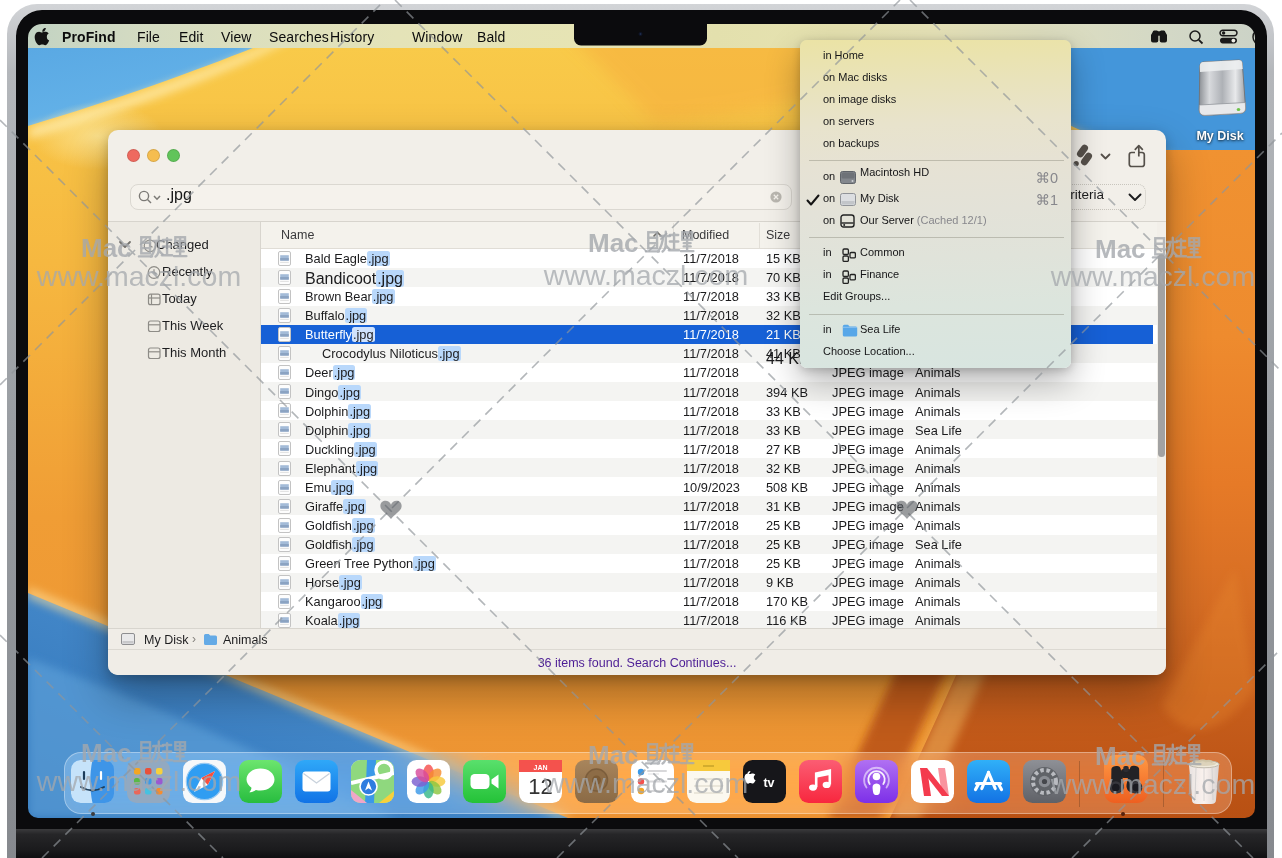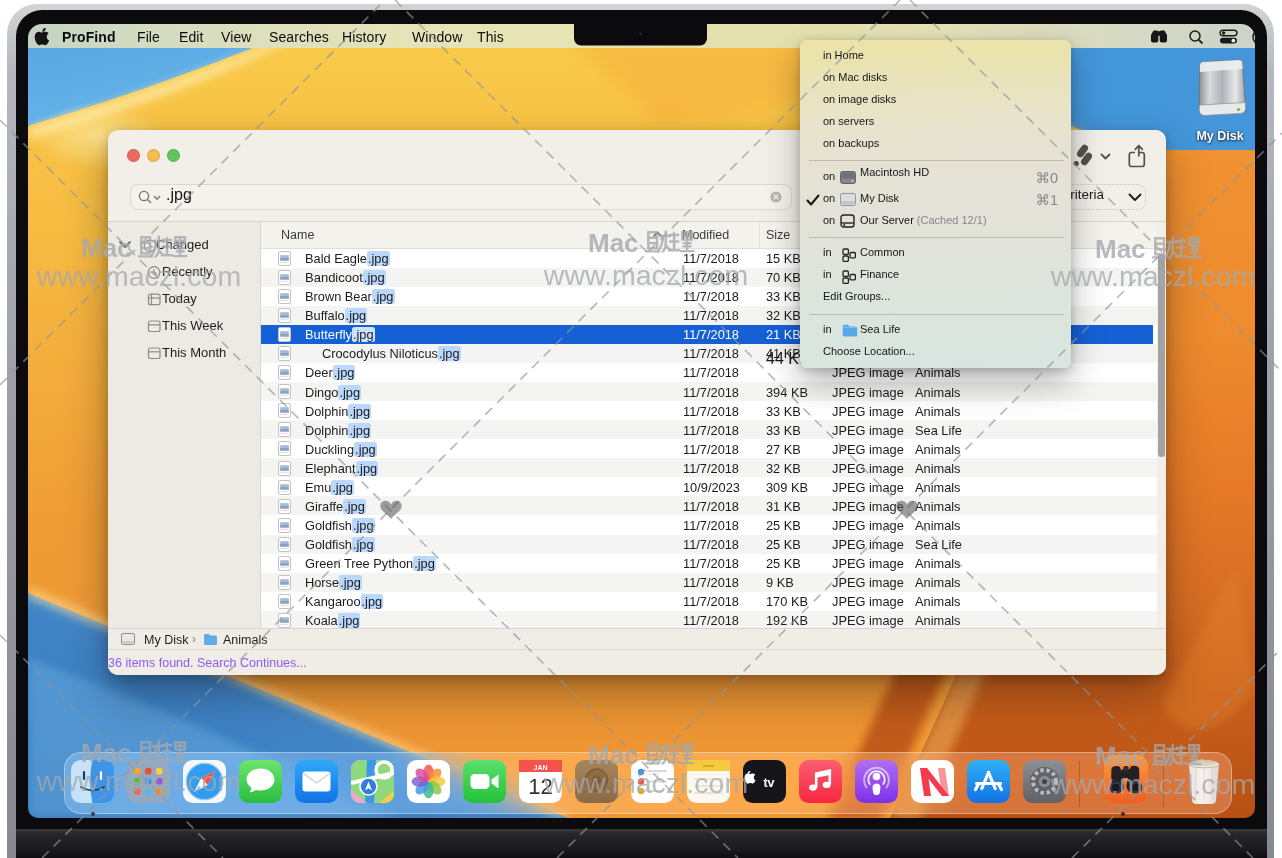--- a/index.html
+++ b/index.html
@@ -70,23 +70,23 @@
 <path d="M28,593 C210,668 400,748 568,818 L28,818 Z" fill="url(#gBlue)"></path>
 <path d="M28,587 C212,662 402,744 572,815 L560,818 C395,749 205,670 28,598 Z" fill="#ffe09a" opacity=".6" filter="url(#b4)"></path>
 <path d="M28,658 C150,702 280,762 398,818 L28,818 Z" fill="#5c9fd8" opacity=".7" filter="url(#b4)"></path>
 </svg>
 <div id="menubar" class="abs">
 <span style="left:34px;font-weight:700">ProFind</span>
 <span style="left:109px">File</span>
 <span style="left:151px">Edit</span>
 <span style="left:193px">View</span>
 <span style="left:241px">Searches</span>
-<span style="left:314px">History</span>
+<span style="left:302px">History</span>
 <span style="left:384px">Window</span>
-<span style="left:449px">This</span>
+<span style="left:449px">Bald</span>
 </div>
 <svg class="abs" style="left:31px;top:28px" width="1224" height="18" viewBox="0 0 1224 18">
 <path d="M10.33,4.31c-.74,0-1.88-.84-3.08-.84-1.58,0-3.04.92-3.86,2.34-1.65,2.86-.43,7.08,1.17,9.4.79,1.13,1.73,2.4,2.96,2.36 1.19-.05 1.64-.77 3.08-.77 1.43,0 1.84.77 3.1.74 1.28-.02 2.09-1.15 2.87-2.29.9-1.31 1.27-2.58 1.29-2.65-.03-.01-2.47-.94-2.5-3.73-.02-2.33 1.9-3.45 1.99-3.5-1.09-1.6-2.78-1.78-3.38-1.82-1.44-.11-2.9.76-3.64.76z m3.07-2.17c.66-.8 1.1-1.9.98-3.01-.95.04-2.1.63-2.78 1.43-.61.7-1.14 1.83-1,2.91 1.06.08 2.14-.54 2.8-1.33z" transform="translate(1.2,0.5) scale(0.95)" fill="#131313"></path>
 <g fill="#161616" transform="translate(1120,1.2)">
 <path d="M3.2,1.2 h2.6 a1.5,1.5 0 0 1 1.5,1.5 v8.6 a2,2 0 0 1 -2,2 h-3.3 a2,2 0 0 1 -2,-2 v-5.6 l1.7,-3 a1.5,1.5 0 0 1 1.5,-1.5 z"></path>
 <path d="M12.8,1.2 h-2.6 a1.5,1.5 0 0 0 -1.5,1.5 v8.6 a2,2 0 0 0 2,2 h3.3 a2,2 0 0 0 2,-2 v-5.6 l-1.7,-3 a1.5,1.5 0 0 0 -1.5,-1.5 z"></path>
 <rect x="6.2" y="2" width="3.6" height="4.5" rx="1.2"></rect>
 </g>
 <g fill="none" stroke="#1a1a1a" stroke-width="1.5" transform="translate(1158,2)">
 <circle cx="6" cy="6" r="5"></circle>
@@ -182,21 +182,21 @@
 <div class="abs" style="left:658px;top:121.0px;font-size:12.8px;color:#1b1b1d">15 KB</div>
 <div class="abs" style="left:724px;top:121.0px;font-size:12.8px;color:#1b1b1d">JPEG image</div>
 <div class="abs" style="left:807px;top:121.0px;font-size:12.8px;color:#1b1b1d">Animals</div>
 <div class="abs" style="left:153px;top:137.6px;width:896px;height:19.07px;background:#f4f4f2"></div>
 <svg class="abs" style="left:170px;top:139.8px" width="13" height="15" viewBox="0 0 13 15">
       <rect x=".5" y=".5" width="12" height="14" rx="1.5" fill="#fdfdfd" stroke="#c3c3c3"></rect>
       <rect x="2.2" y="4.2" width="8.6" height="5.4" fill="#a3bbd8"></rect>
       <rect x="2.2" y="7" width="8.6" height="2.6" fill="#8ba3c2"></rect>
       <line x1="2.2" y1="11.4" x2="10.8" y2="11.4" stroke="#d8d8d8" stroke-width="0.8"></line>
     </svg>
-<div class="abs" style="left:197px;top:140.1px;font-size:13px;color:#1b1b1d;white-space:nowrap">Bandicoot<span style="background:#b9d8fb;color:#1b1b1d;border-radius:2.5px;padding:0 1px">.jpg</span></div>
+<div class="abs" style="left:197px;top:140.1px;font-size:16px;color:#1b1b1d;white-space:nowrap">Bandicoot<span style="background:#b9d8fb;color:#1b1b1d;border-radius:2.5px;padding:0 1px">.jpg</span></div>
 <div class="abs" style="left:575px;top:140.1px;font-size:12.8px;color:#1b1b1d">11/7/2018</div>
 <div class="abs" style="left:658px;top:140.1px;font-size:12.8px;color:#1b1b1d">70 KB</div>
 <div class="abs" style="left:724px;top:140.1px;font-size:12.8px;color:#1b1b1d">JPEG image</div>
 <div class="abs" style="left:807px;top:140.1px;font-size:12.8px;color:#1b1b1d">Animals</div>
 <svg class="abs" style="left:170px;top:158.8px" width="13" height="15" viewBox="0 0 13 15">
       <rect x=".5" y=".5" width="12" height="14" rx="1.5" fill="#fdfdfd" stroke="#c3c3c3"></rect>
       <rect x="2.2" y="4.2" width="8.6" height="5.4" fill="#a3bbd8"></rect>
       <rect x="2.2" y="7" width="8.6" height="2.6" fill="#8ba3c2"></rect>
       <line x1="2.2" y1="11.4" x2="10.8" y2="11.4" stroke="#d8d8d8" stroke-width="0.8"></line>
     </svg>
@@ -311,21 +311,21 @@
 <div class="abs" style="left:724px;top:330.8px;font-size:12.8px;color:#1b1b1d">JPEG image</div>
 <div class="abs" style="left:807px;top:330.8px;font-size:12.8px;color:#1b1b1d">Animals</div>
 <svg class="abs" style="left:170px;top:349.5px" width="13" height="15" viewBox="0 0 13 15">
       <rect x=".5" y=".5" width="12" height="14" rx="1.5" fill="#fdfdfd" stroke="#c3c3c3"></rect>
       <rect x="2.2" y="4.2" width="8.6" height="5.4" fill="#a3bbd8"></rect>
       <rect x="2.2" y="7" width="8.6" height="2.6" fill="#8ba3c2"></rect>
       <line x1="2.2" y1="11.4" x2="10.8" y2="11.4" stroke="#d8d8d8" stroke-width="0.8"></line>
     </svg>
 <div class="abs" style="left:197px;top:349.8px;font-size:12.8px;color:#1b1b1d;white-space:nowrap">Emu<span style="background:#b9d8fb;color:#1b1b1d;border-radius:2.5px;padding:0 1px">.jpg</span></div>
 <div class="abs" style="left:575px;top:349.8px;font-size:12.8px;color:#1b1b1d">10/9/2023</div>
-<div class="abs" style="left:658px;top:349.8px;font-size:12.8px;color:#1b1b1d">309 KB</div>
+<div class="abs" style="left:658px;top:349.8px;font-size:12.8px;color:#1b1b1d">508 KB</div>
 <div class="abs" style="left:724px;top:349.8px;font-size:12.8px;color:#1b1b1d">JPEG image</div>
 <div class="abs" style="left:807px;top:349.8px;font-size:12.8px;color:#1b1b1d">Animals</div>
 <div class="abs" style="left:153px;top:366.4px;width:896px;height:19.07px;background:#f4f4f2"></div>
 <svg class="abs" style="left:170px;top:368.6px" width="13" height="15" viewBox="0 0 13 15">
       <rect x=".5" y=".5" width="12" height="14" rx="1.5" fill="#fdfdfd" stroke="#c3c3c3"></rect>
       <rect x="2.2" y="4.2" width="8.6" height="5.4" fill="#a3bbd8"></rect>
       <rect x="2.2" y="7" width="8.6" height="2.6" fill="#8ba3c2"></rect>
       <line x1="2.2" y1="11.4" x2="10.8" y2="11.4" stroke="#d8d8d8" stroke-width="0.8"></line>
     </svg>
 <div class="abs" style="left:197px;top:368.9px;font-size:12.8px;color:#1b1b1d;white-space:nowrap">Giraffe<span style="background:#b9d8fb;color:#1b1b1d;border-radius:2.5px;padding:0 1px">.jpg</span></div>
@@ -392,39 +392,39 @@
 <div class="abs" style="left:807px;top:464.3px;font-size:12.8px;color:#1b1b1d">Animals</div>
 <div class="abs" style="left:153px;top:480.8px;width:896px;height:19.07px;background:#f4f4f2"></div>
 <svg class="abs" style="left:170px;top:483.0px" width="13" height="15" viewBox="0 0 13 15">
       <rect x=".5" y=".5" width="12" height="14" rx="1.5" fill="#fdfdfd" stroke="#c3c3c3"></rect>
       <rect x="2.2" y="4.2" width="8.6" height="5.4" fill="#a3bbd8"></rect>
       <rect x="2.2" y="7" width="8.6" height="2.6" fill="#8ba3c2"></rect>
       <line x1="2.2" y1="11.4" x2="10.8" y2="11.4" stroke="#d8d8d8" stroke-width="0.8"></line>
     </svg>
 <div class="abs" style="left:197px;top:483.3px;font-size:12.8px;color:#1b1b1d;white-space:nowrap">Koala<span style="background:#b9d8fb;color:#1b1b1d;border-radius:2.5px;padding:0 1px">.jpg</span></div>
 <div class="abs" style="left:575px;top:483.3px;font-size:12.8px;color:#1b1b1d">11/7/2018</div>
-<div class="abs" style="left:658px;top:483.3px;font-size:12.8px;color:#1b1b1d">192 KB</div>
+<div class="abs" style="left:658px;top:483.3px;font-size:12.8px;color:#1b1b1d">116 KB</div>
 <div class="abs" style="left:724px;top:483.3px;font-size:12.8px;color:#1b1b1d">JPEG image</div>
 <div class="abs" style="left:807px;top:483.3px;font-size:12.8px;color:#1b1b1d">Animals</div>
 <div class="abs" style="left:1049.5px;top:124px;width:7px;height:203px;border-radius:3.5px;background:#a2a2a2"></div>
 <div class="abs" style="left:0;top:498px;width:1058px;height:1px;background:#d8d5ce"></div>
 <div class="abs" style="left:0;top:499px;width:1058px;height:20px;background:#f0ede7"></div>
 <svg class="abs" style="left:13px;top:503px" width="14" height="12" viewBox="0 0 14 12">
       <rect x=".5" y=".5" width="13" height="11" rx="1.5" fill="#e9e9ea" stroke="#8e8e90"></rect>
       <rect x="1.5" y="8" width="11" height="2.5" fill="#c8c8ca"></rect>
     </svg>
 <div class="abs" style="left:36px;top:502.5px;font-size:12.5px;color:#1d1d1f">My Disk</div>
 <div class="abs" style="left:84px;top:501.5px;font-size:12px;color:#86847f">›</div>
 <svg class="abs" style="left:95px;top:503px" width="15" height="12" viewBox="0 0 15 12">
       <path d="M1,2.5 a1.5,1.5 0 0 1 1.5,-1.5 h3.2 l1.5,1.6 h5.3 a1.5,1.5 0 0 1 1.5,1.5 v6.4 a1.5,1.5 0 0 1 -1.5,1.5 h-10 a1.5,1.5 0 0 1 -1.5,-1.5 z" fill="#64aae6"></path>
     </svg>
 <div class="abs" style="left:115px;top:502.5px;font-size:12.5px;color:#1d1d1f">Animals</div>
 <div class="abs" style="left:0;top:519px;width:1058px;height:1px;background:#dcd9d2"></div>
 <div class="abs" style="left:0;top:520px;width:1058px;height:25px;background:#f0ede7;border-radius:0 0 10px 10px"></div>
-<div class="abs" style="left:0;top:526px;width:1058px;font-size:12.5px;color:#8b5cf6">36 items found. Search Continues...</div>
+<div class="abs" style="left:0;top:526px;width:1058px;text-align:center;font-size:12.5px;color:#4c1d95">36 items found. Search Continues...</div>
 </div>
 <svg class="abs" style="left:1193px;top:58px" width="58" height="64" viewBox="0 0 58 64">
 <defs>
       <linearGradient id="dsk" x1="0" y1="0" x2="1" y2="0">
         <stop offset="0" stop-color="#8d9196"></stop>
         <stop offset=".22" stop-color="#d8dadd"></stop>
         <stop offset=".5" stop-color="#aeb1b6"></stop>
         <stop offset=".78" stop-color="#e8e9eb"></stop>
         <stop offset="1" stop-color="#9fa3a8"></stop>
       </linearGradient>

